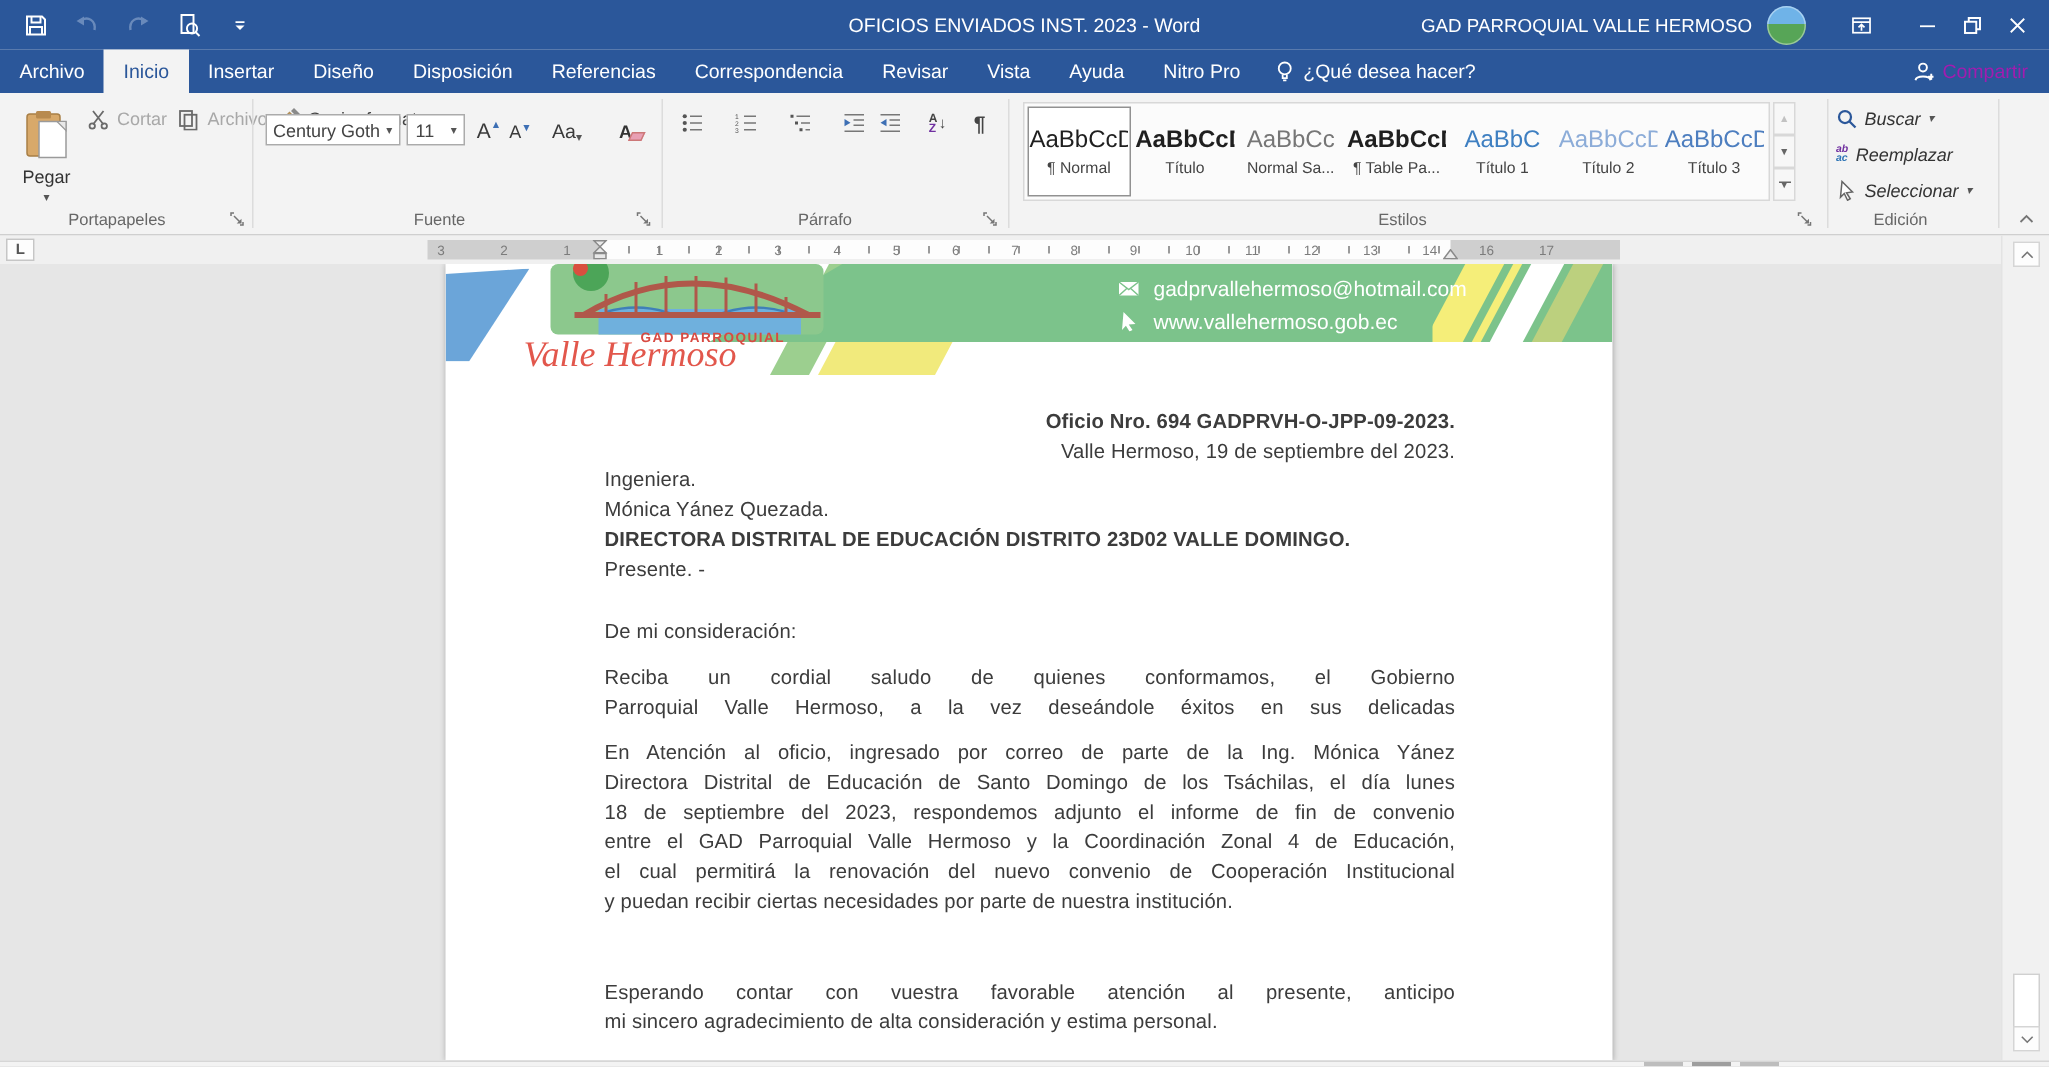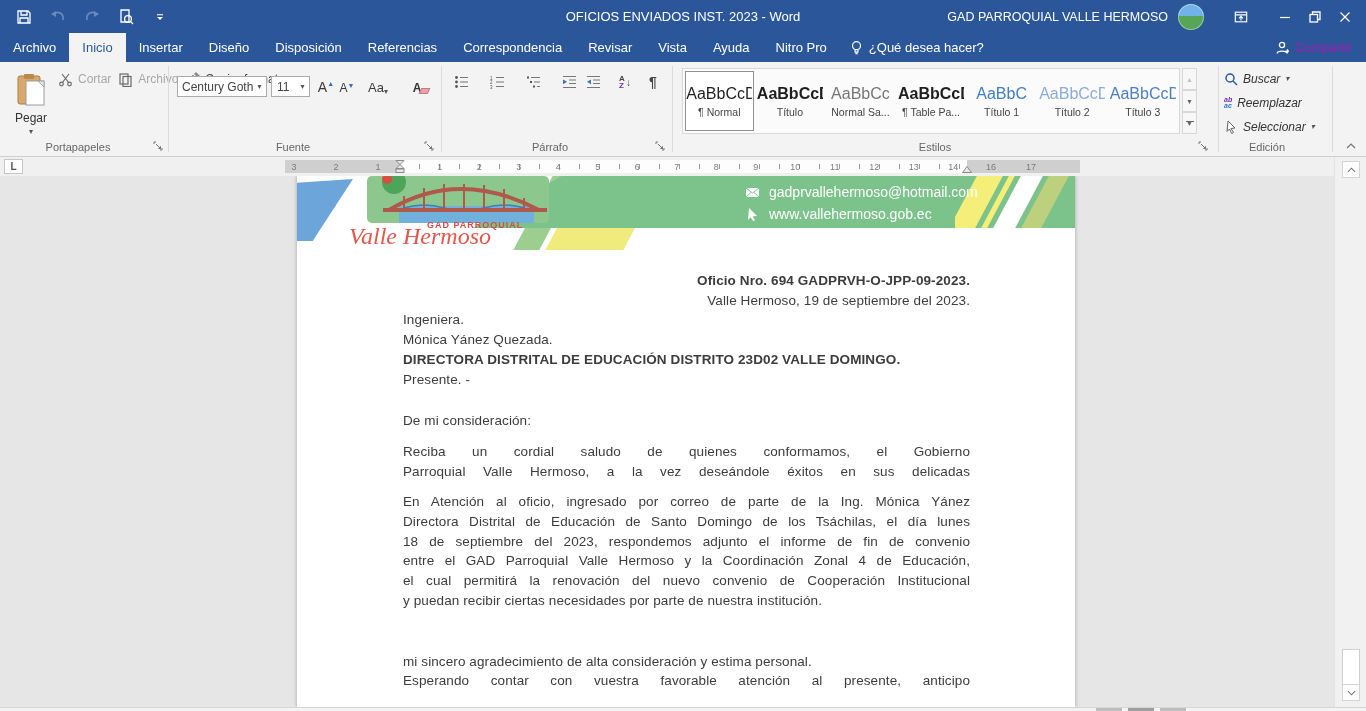--- a/index.html
+++ b/index.html
@@ -750,22 +750,22 @@
           <div class="ln j">Reciba un cordial saludo de quienes conformamos, el Gobierno</div>
           <div class="ln j">Parroquial Valle Hermoso, a la vez deseándole éxitos en sus delicadas</div>
           <div class="ln sp11"></div>
           <div class="ln j">En Atención al oficio, ingresado por correo de parte de la Ing. Mónica Yánez</div>
           <div class="ln j">Directora Distrital de Educación de Santo Domingo de los Tsáchilas, el día lunes</div>
           <div class="ln j">18 de septiembre del 2023, respondemos adjunto el informe de fin de convenio</div>
           <div class="ln j">entre el GAD Parroquial Valle Hermoso y la Coordinación Zonal 4 de Educación,</div>
           <div class="ln j">el cual permitirá la renovación del nuevo convenio de Cooperación Institucional</div>
           <div class="ln">y puedan recibir ciertas necesidades por parte de nuestra institución.</div>
           <div class="ln sp41"></div>
+          <div class="ln j">Esperando contar con vuestra favorable atención al presente, anticipo</div>
           <div class="ln">mi sincero agradecimiento de alta consideración y estima personal.</div>
-          <div class="ln j">Esperando contar con vuestra favorable atención al presente, anticipo</div>
         </div>
     </div>
   </div>
 
   <div class="scrollbar">
     <div class="sb-btn sb-up">
         <svg>
           <use href="#i-chevup"></use>
         </svg>
       </div>

